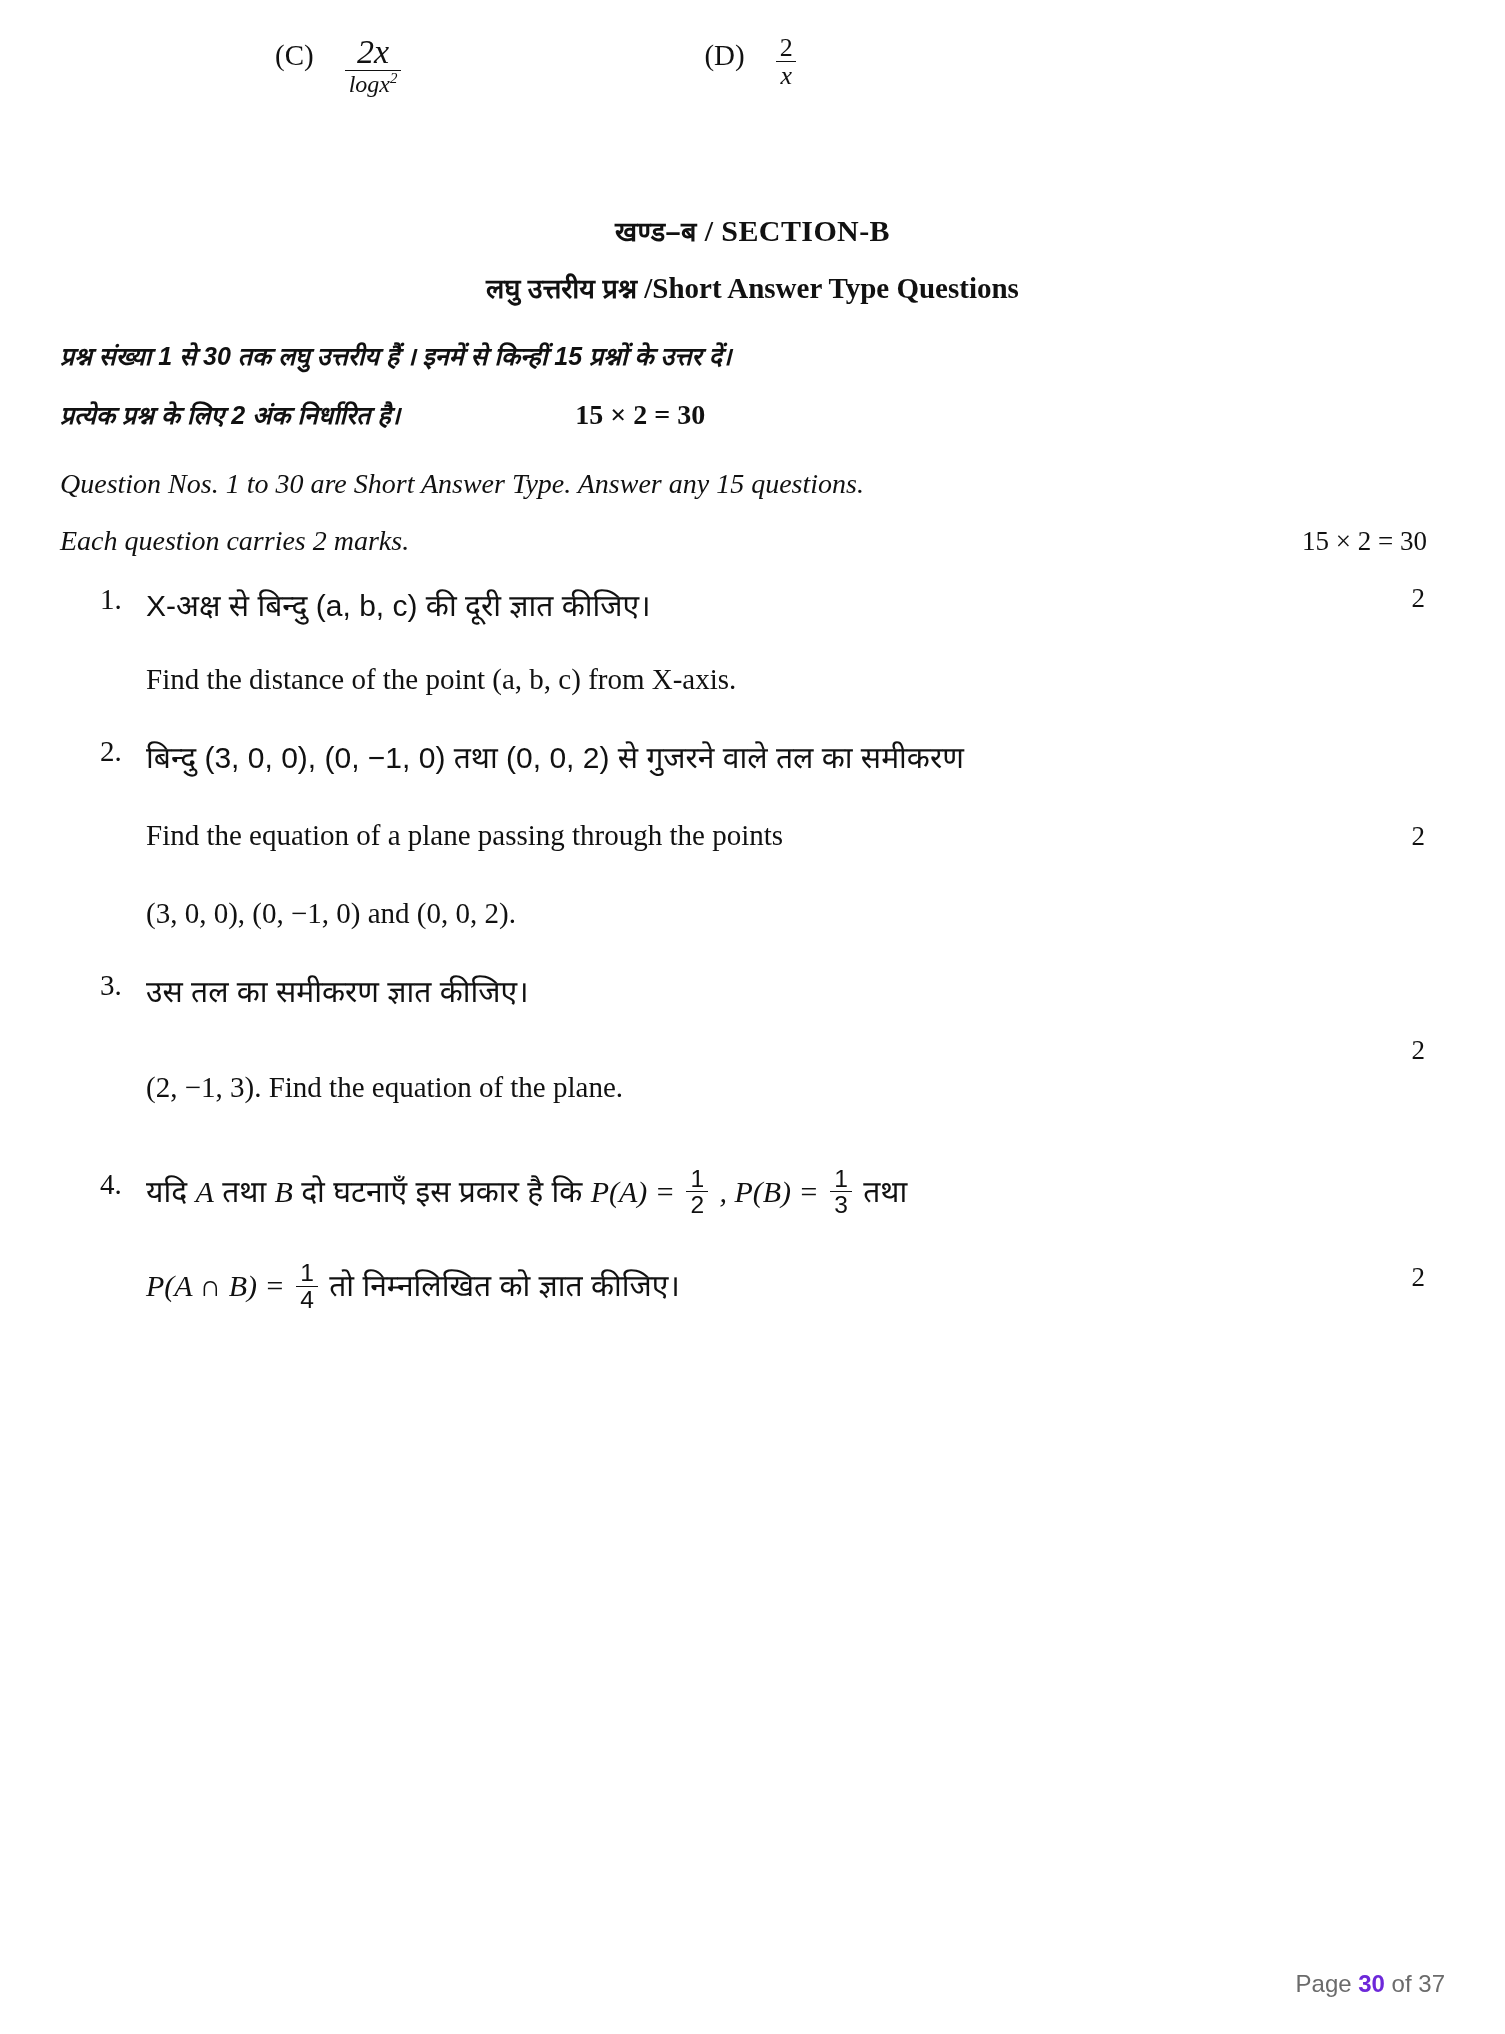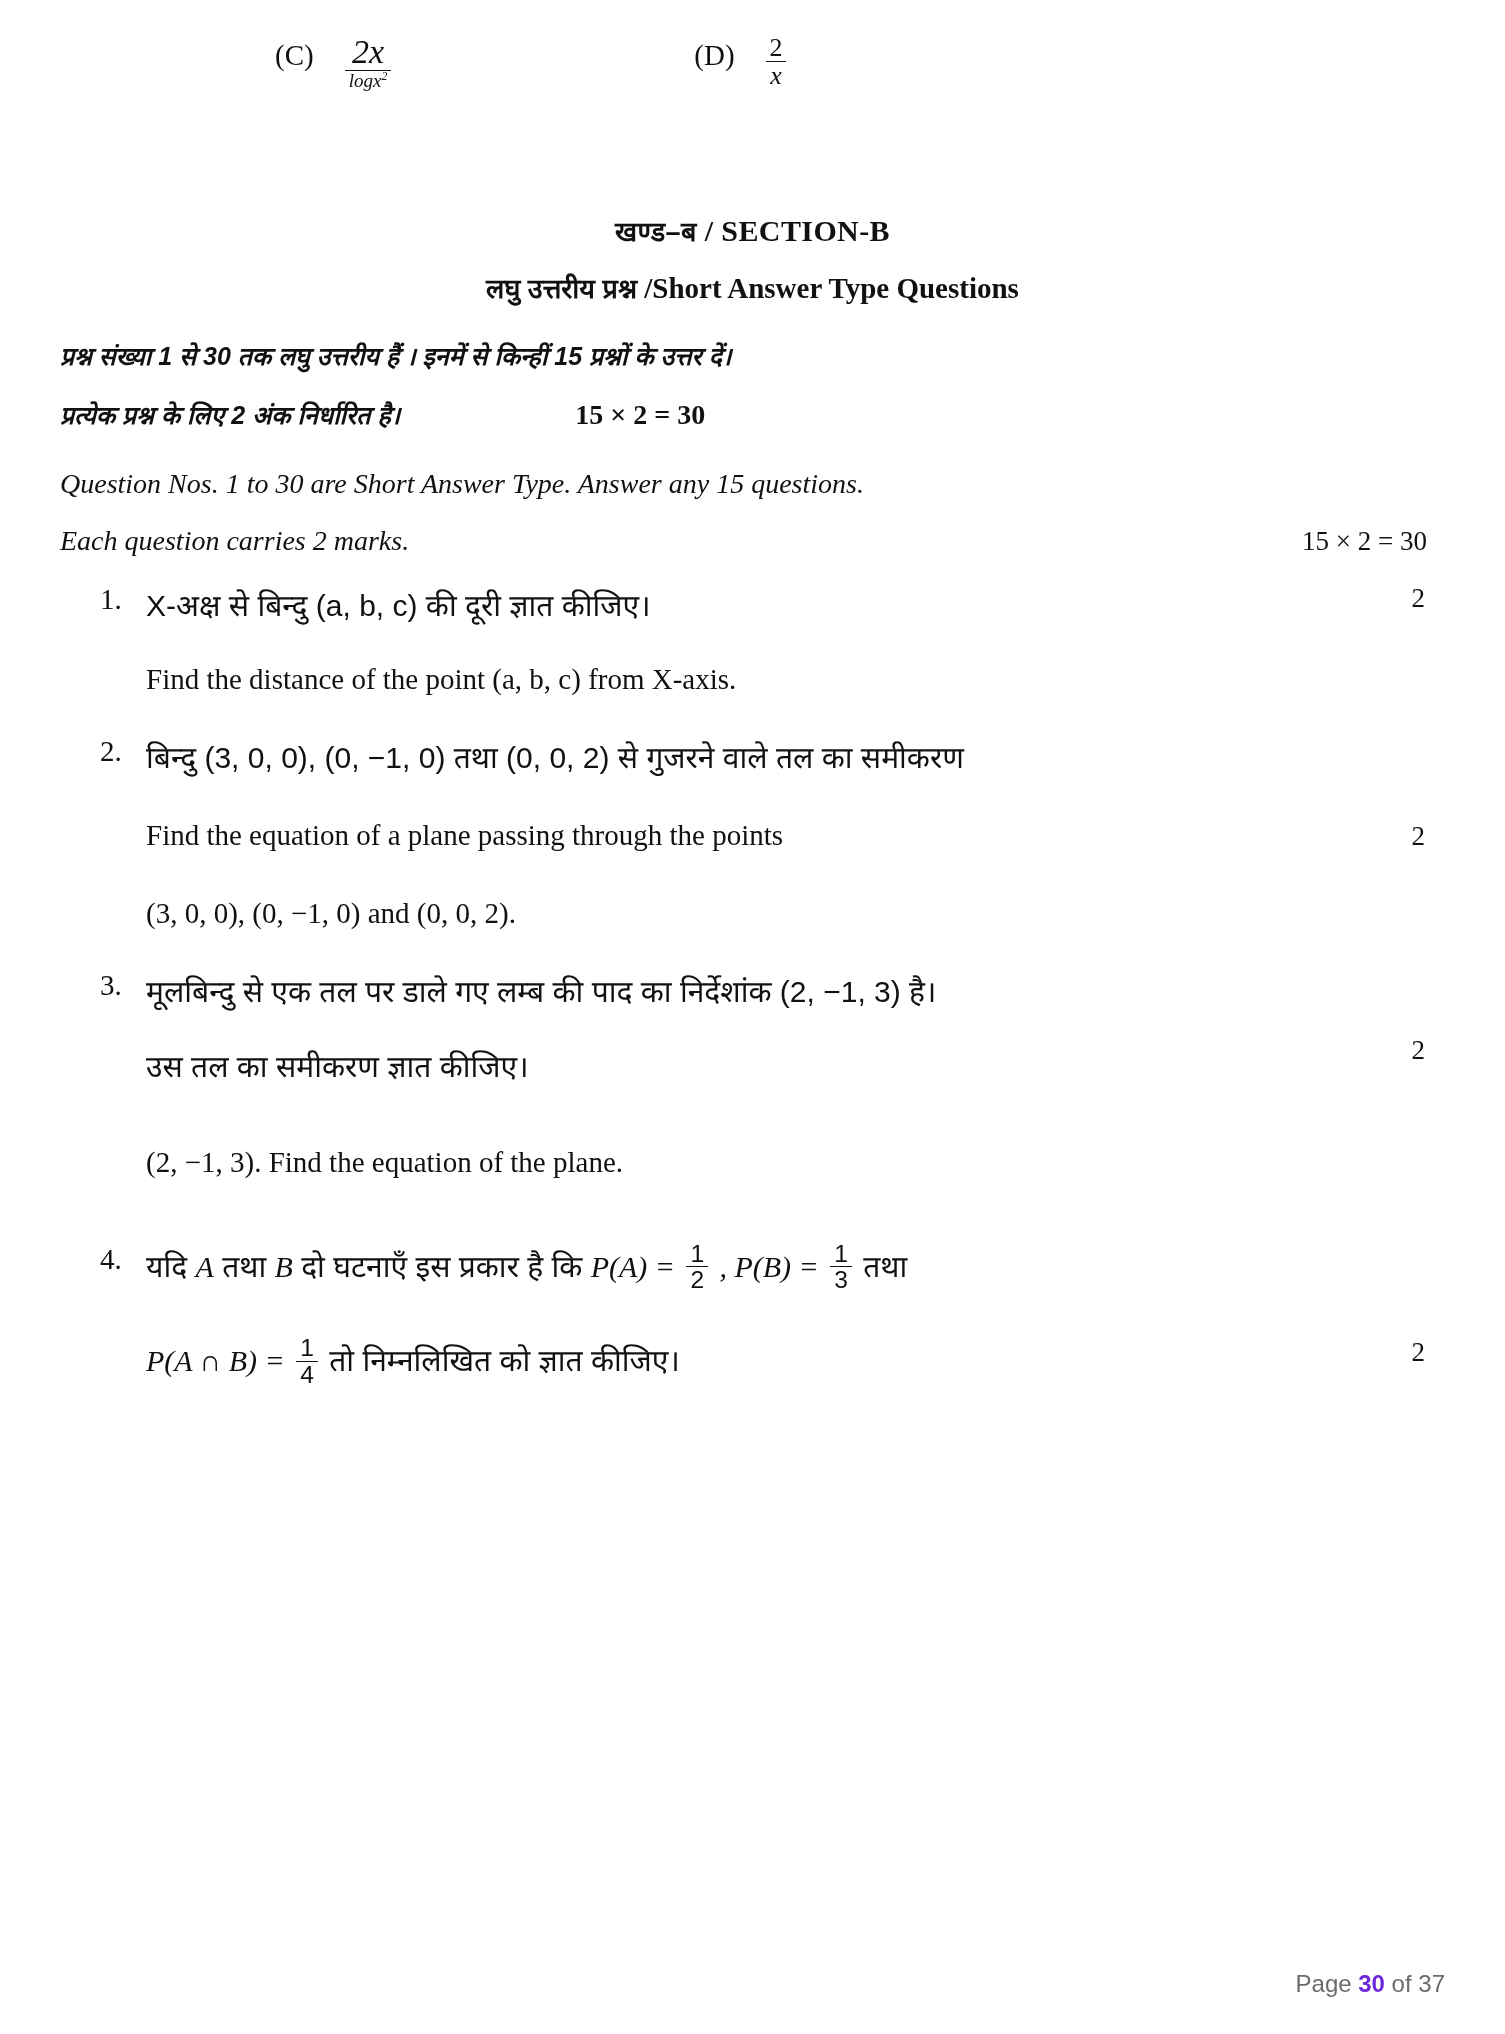--- a/index.html
+++ b/index.html
@@ -45,21 +45,21 @@
   .opt{
     display:flex;
     align-items:flex-start;
     font-size:29px;
   }
   .opt-c{margin-left:215px;}
   .opt-d{margin-left:300px;}
   .opt .lbl{margin-right:28px;line-height:1.5;}
   .opt .frac{top:0;}
   .opt-c .frac .num{font-size:34px;}
-  .opt-c .frac .den{font-size:19px;}
+  .opt-c .frac .den{font-size:24px;}
   .opt-d .frac .num{font-size:26px;}
   .opt-d .frac .den{font-size:26px;}
   sup.sq{font-size:.62em;vertical-align:super;}
 
   
   .section-head{
     text-align:center;
     font-weight:bold;
     font-size:30px;
     letter-spacing:.4px;
@@ -204,21 +204,20 @@
       <span class="qnum">2.</span>
       <span class="marks" style="top:86px;">2</span>
       <div class="line hi" style="margin-bottom:34px;">बिन्दु (3, 0, 0), (0, −1, 0) तथा (0, 0, 2) से गुजरने वाले तल का समीकरण</div>
       <div class="line en" style="margin-bottom:34px;">Find the equation of a plane passing through the points</div>
       <div class="line en">(3, 0, 0), (0, −1, 0)  and  (0, 0, 2).</div>
     </div>
 
     <div class="q" style="margin-top:34px;">
       <span class="qnum">3.</span>
       <span class="marks" style="top:66px;">2</span>
-      <div class="line hi" style="margin-bottom:30px;">मूलबिन्दु से एक तल पर डाले गए लम्ब की पाद का निर्देशांक (2, −1, 3) है।</div>
       <div class="line hi" style="margin-bottom:52px;">उस तल का समीकरण ज्ञात कीजिए।</div>
       <div class="line en">(2, −1, 3). Find the equation of the plane.</div>
     </div>
 
     <div class="q" style="margin-top:58px;">
       <span class="qnum">4.</span>
       <span class="marks" style="top:94px;">2</span>
 
       <div class="line hi" style="margin-bottom:42px;">
         <span>यदि</span>

